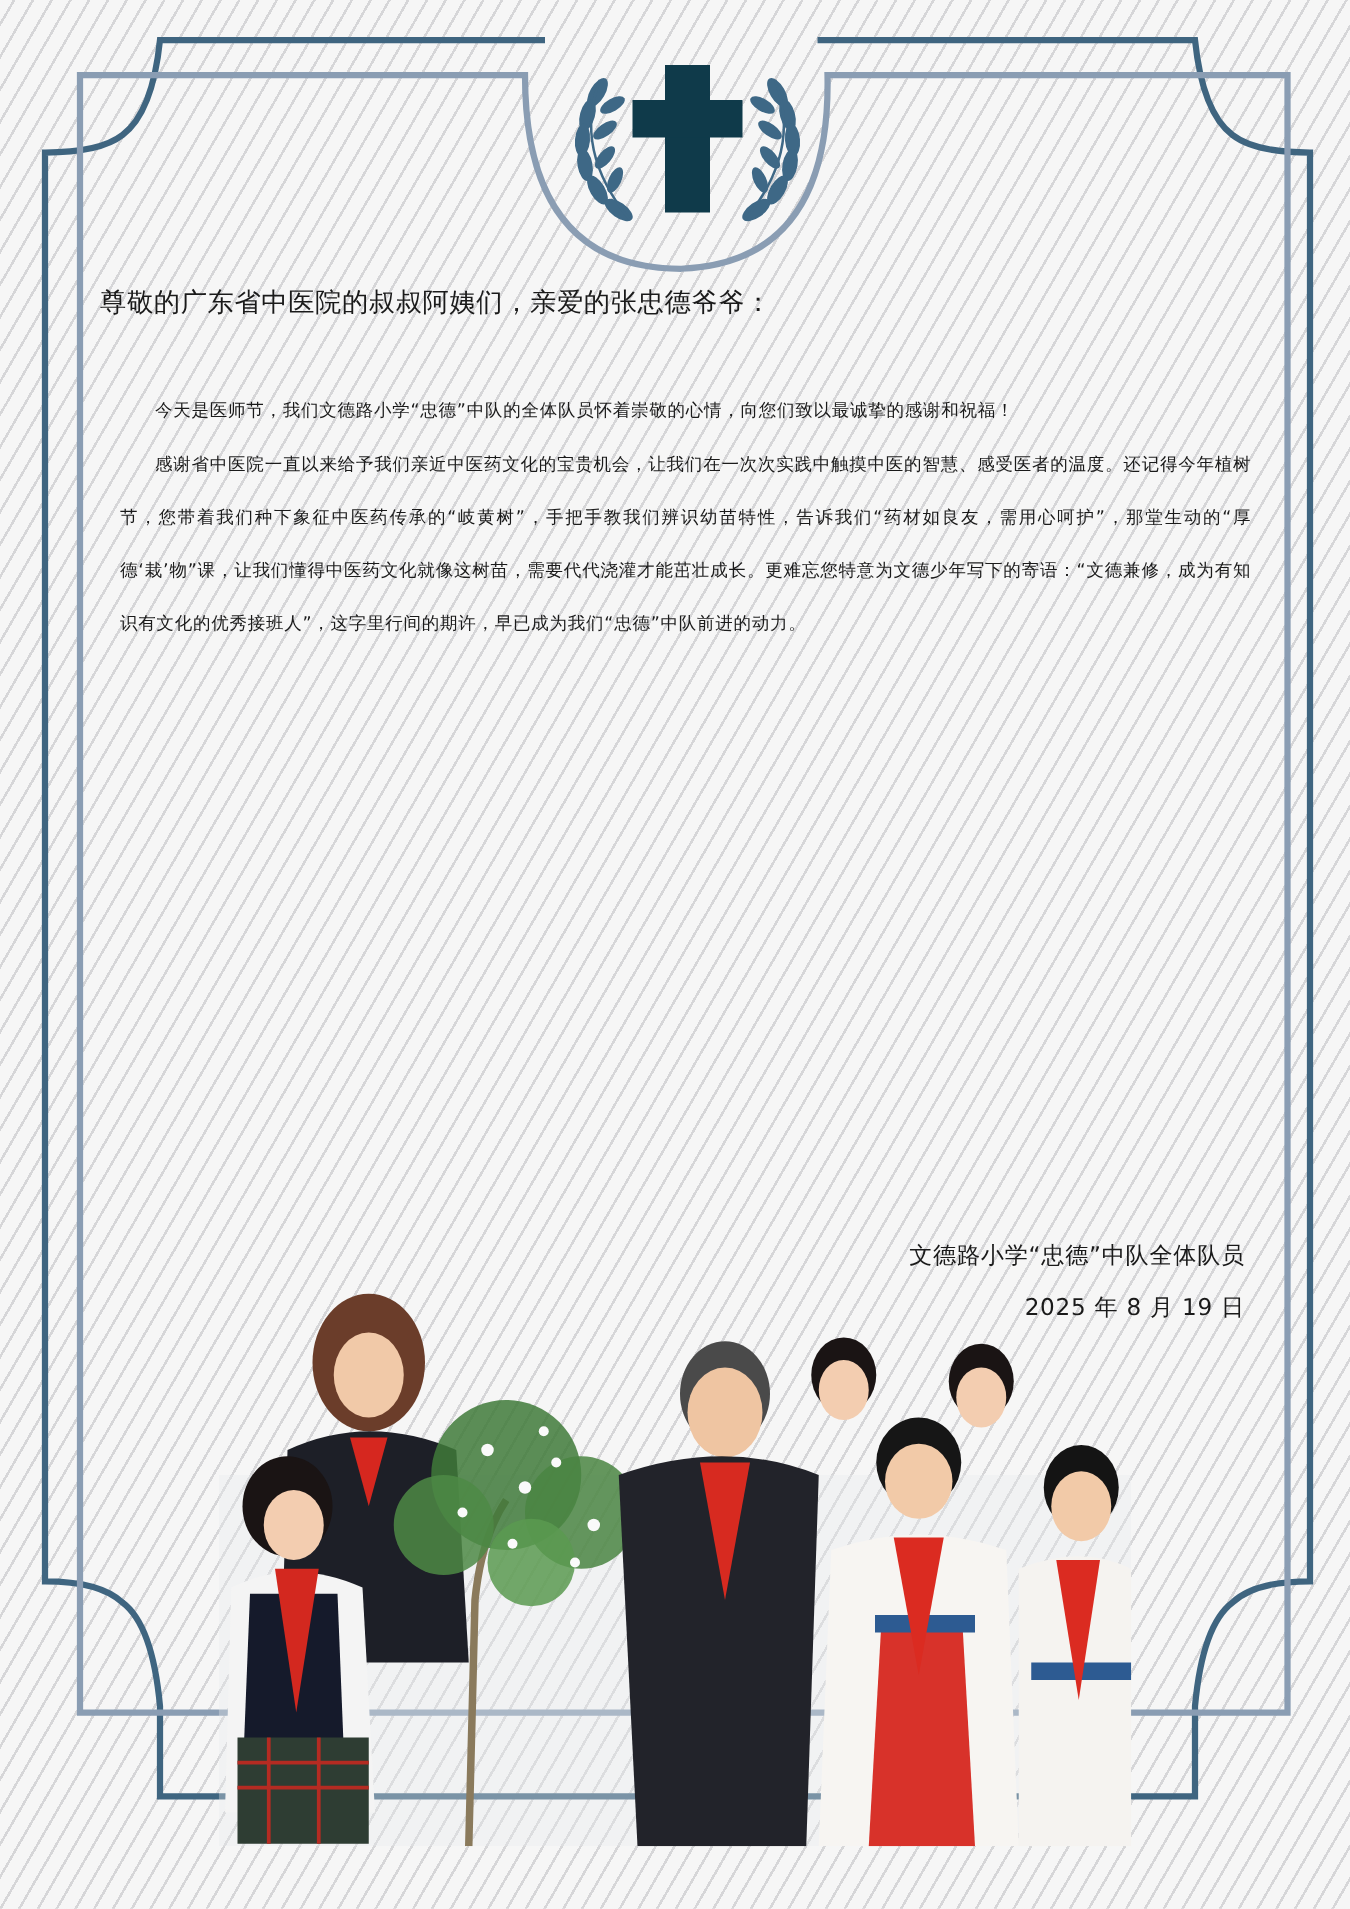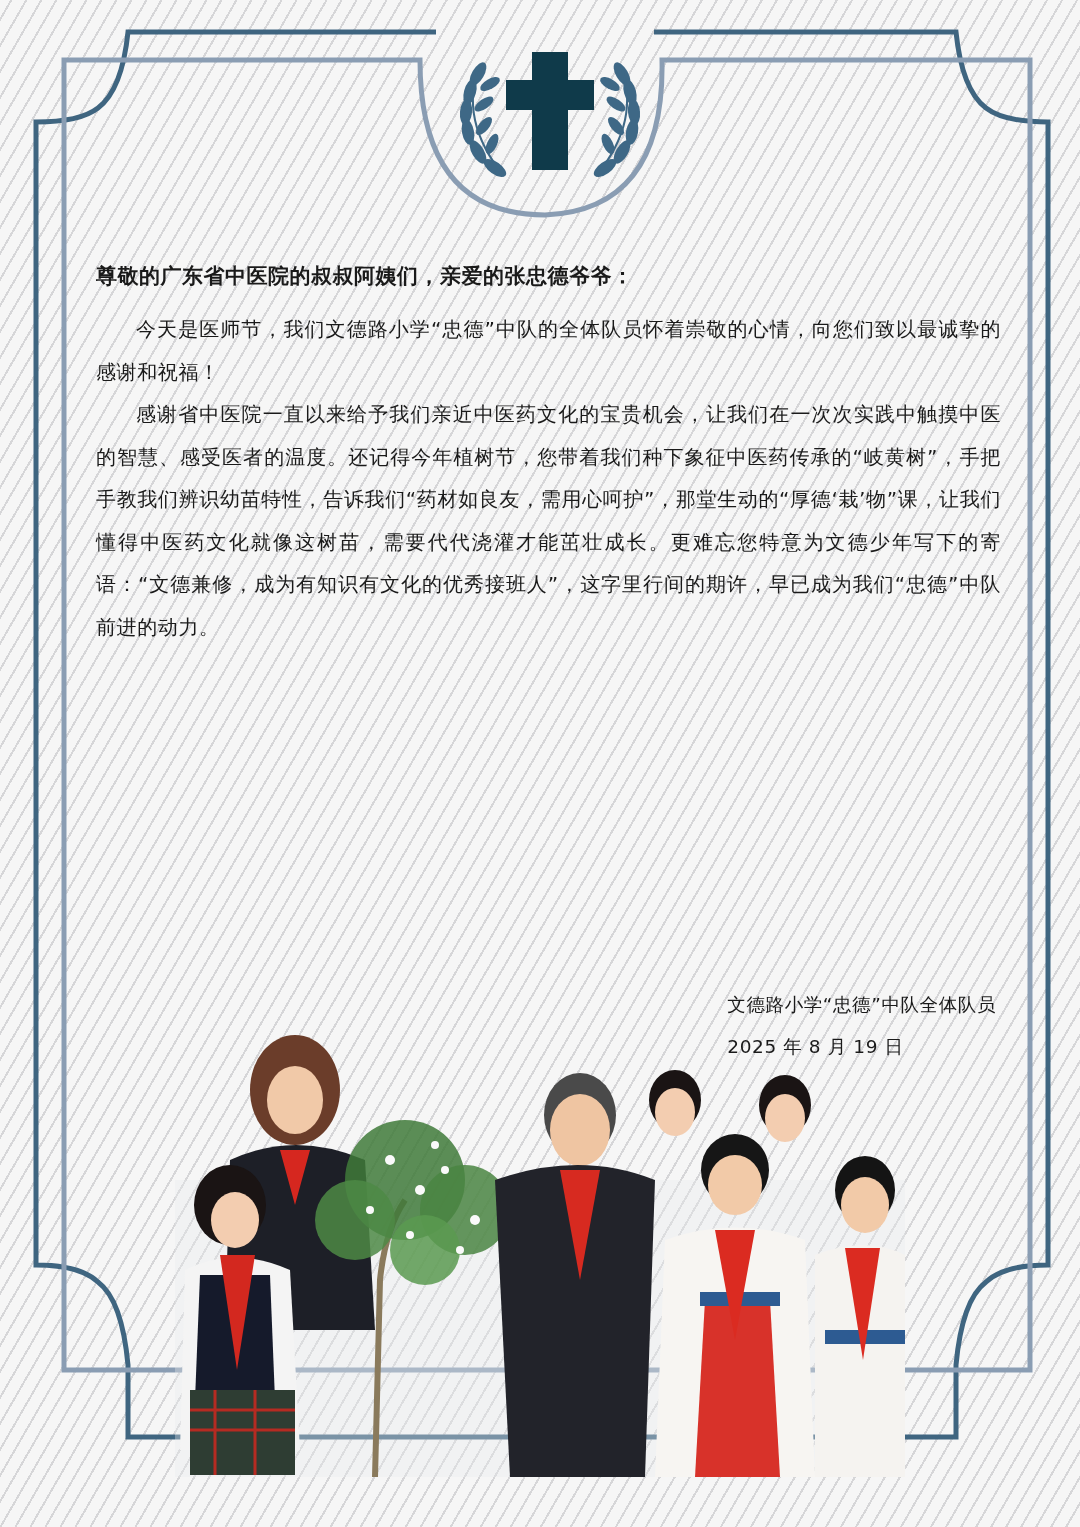--- a/index.html
+++ b/index.html
@@ -6,31 +6,31 @@
   body {
     width: 1080px; height: 1527px; position: relative; overflow: hidden;
     background-color: #f5f5f5;
     background-image: repeating-linear-gradient(-60deg, #f6f6f6 0px, #f6f6f6 11px, #d6d6d8 11px, #d6d6d8 13px);
     font-family: "DejaVu Sans", sans-serif;
     color: #1a1a1a;
   }
   .frame-svg { position: absolute; left: 0; top: 0; }
   .emblem { position: absolute; left: 440px; top: 40px; width: 220px; height: 150px; }
   .salutation {
-    position: absolute; left: 96px; top: 228px; width: 900px;
-    font-size: 21px; font-weight: bold; letter-spacing: 0.5px; margin-top: 34px;
+    position: absolute; left: 80px; top: 228px; width: 900px;
+    font-size: 21px; font-weight: normal; letter-spacing: 0.5px;
   }
   .body-text {
     position: absolute; left: 96px; top: 308px; width: 905px;
-    font-size: 20px; line-height: 42.5px; letter-spacing: 0.6px;
+    font-size: 14px; line-height: 42.5px; letter-spacing: 0.6px;
     text-align: justify;
   }
   .body-text p { margin: 0 0 0 0; text-indent: 2em; }
   .signature {
-    position: absolute; right: 84px; top: 984px; text-align: left;
+    position: absolute; right: 84px; top: 984px; text-align: right;
     font-size: 18.5px; line-height: 42px; letter-spacing: 0.6px;
   }
   .photo {
     position: absolute; left: 175px; top: 1030px; width: 730px; height: 447px;
   }
 </style>
 </head>
 <body>
 
 <svg class="frame-svg" width="1080" height="1527" viewBox="0 0 1080 1527">

